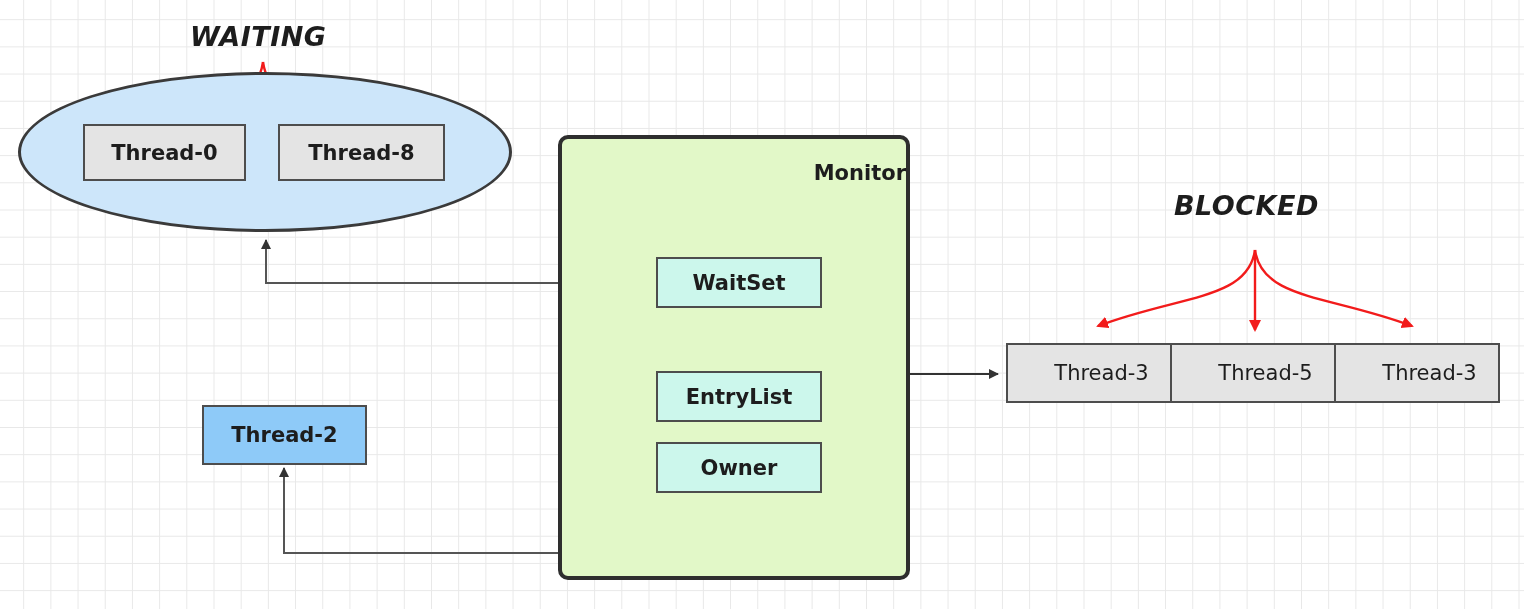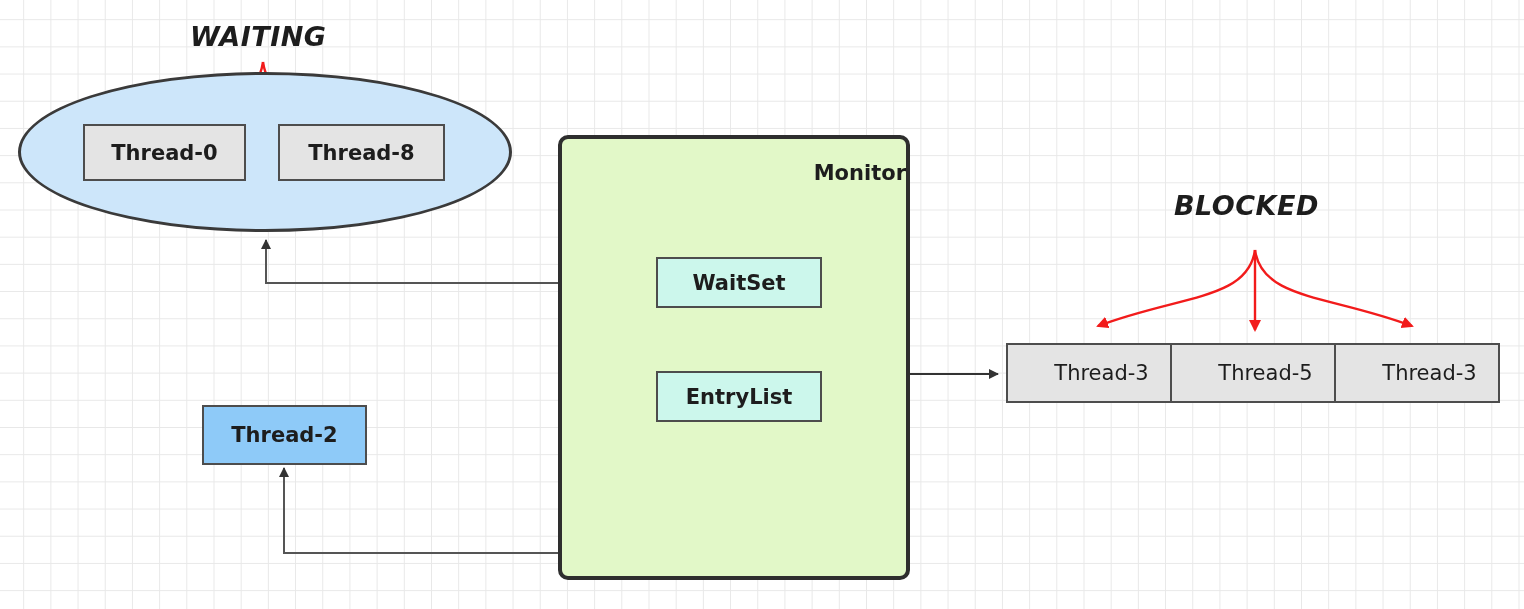--- a/index.html
+++ b/index.html
@@ -199,20 +199,21 @@
 
   <div class="thread-box" id="thread-1">Thread-8</div>
 
   <div id="monitor">
     <div id="monitor-title">Monitor</div>
 
     <div class="monitor-slot" id="slot-waitset">WaitSet</div>
 
     <div class="monitor-slot" id="slot-entrylist">EntryList</div>
 
+    <div class="monitor-slot" id="slot-owner">Owner</div>
   </div>
 
   <div id="thread-2">Thread-2</div>
 
   <div class="state-label" id="label-blocked">BLOCKED</div>
 
   <div id="blocked-row">
     <div class="cell">Thread-3</div>
     <div class="cell">Thread-5</div>
     <div class="cell">Thread-3</div>

